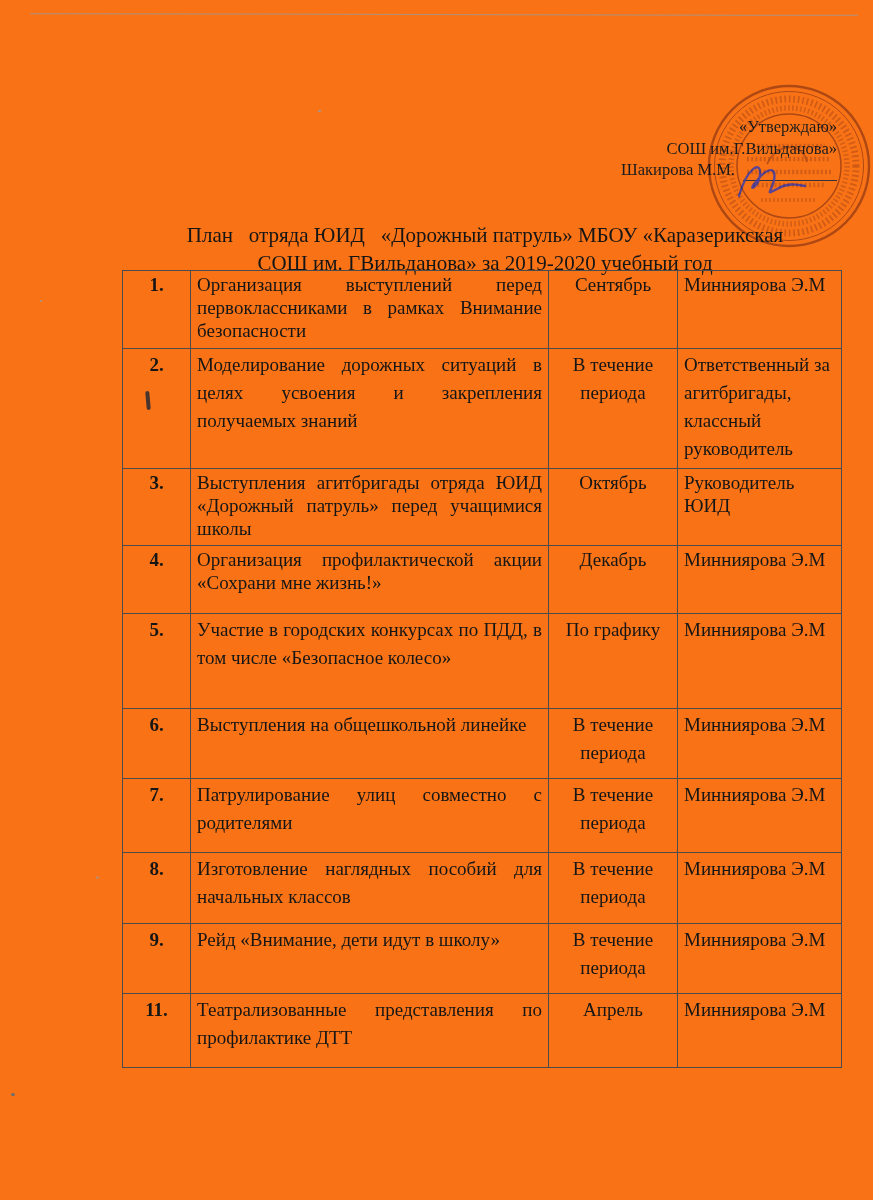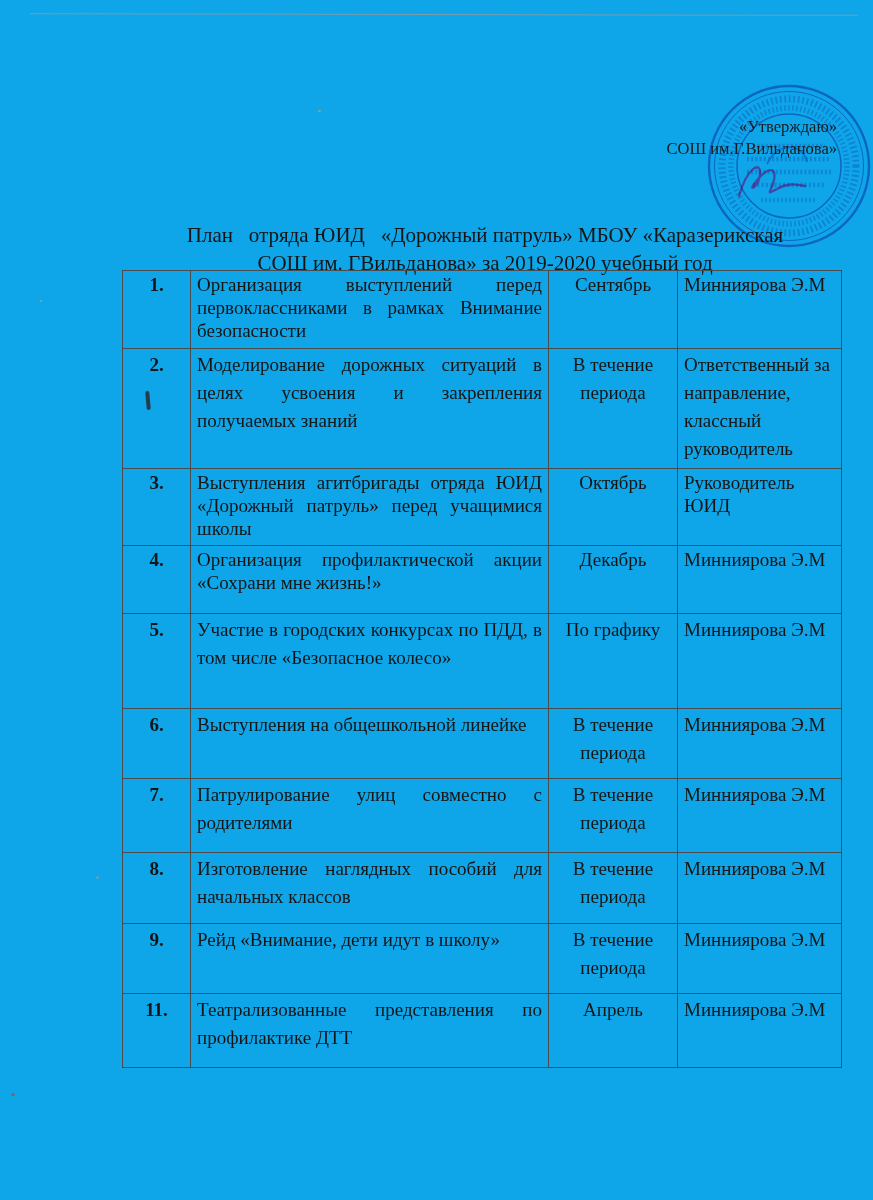--- a/index.html
+++ b/index.html
@@ -1,18 +1,18 @@
 <!DOCTYPE html>
 <html><head>
 <meta charset="utf-8">
 <style>
   html,body{margin:0;padding:0;background:#e8e8e8;}
   .page{
     position:relative;width:873px;height:1200px;margin:0 auto;
-    background:#0ea5e9;overflow:hidden;
+    background:#f97316;overflow:hidden;
     font-family:"Liberation Serif","DejaVu Serif",serif;
     color:#1a1a1a;
   }
   
   .scan-line{position:absolute;left:30px;top:14px;width:828px;height:1px;
     background:#9a9a9a;opacity:.8;transform:rotate(.12deg);}
   .pen-mark{position:absolute;left:146px;top:391px;width:4px;height:19px;
     background:#2a2a33;border-radius:2px;transform:rotate(-5deg);opacity:.85;}
   .speck{position:absolute;background:#9b9b9b;border-radius:50%;}
   .speck.s1{left:318px;top:110px;width:3px;height:2px;}
@@ -77,20 +77,24 @@
   <div class="scan-line"></div>
   <div class="pen-mark"></div>
   <div class="speck s1"></div>
   <div class="speck s2"></div>
   <div class="speck s3"></div>
   <div class="speck s4"></div>
 
   <div class="approval">
     <div class="line">«Утверждаю»</div>
     <div class="line">СОШ им.Г.Вильданова»</div>
+    <div class="line sig-row">
+      <span>Шакирова М.М.</span>
+      <span class="sig-underline"></span>
+    </div>
   </div>
 
   <svg class="signature" viewBox="0 0 78 48">
     <path d="M6,40 C14,12 28,4 27,18 C26,32 14,36 22,27 C32,13 44,8 41,24 C39,35 31,40 44,33 C54,27 62,28 72,30" fill="none" stroke="#4740a0" stroke-width="2.3" stroke-linecap="round" opacity="0.9"></path>
   </svg>
 
   <svg class="stamp" viewBox="0 0 200 200">
     <g fill="none" stroke="#7b58b8">
       <circle cx="100" cy="100" r="80" stroke-width="2.4"></circle>
       <circle cx="100" cy="100" r="74.5" stroke-width="1"></circle>
@@ -119,21 +123,21 @@
       <tr class="r1 tight">
         <td class="num">1.</td>
         <td class="act">Организация выступлений перед первоклассниками в рамках Внимание безопасности</td>
         <td class="per">Сентябрь</td>
         <td class="res">Минниярова Э.М</td>
       </tr>
       <tr class="r2 spaced">
         <td class="num">2.</td>
         <td class="act">Моделирование дорожных ситуаций в целях усвоения и закрепления получаемых знаний</td>
         <td class="per">В течение периода</td>
-        <td class="res">Ответственный за направление, классный руководитель</td>
+        <td class="res">Ответственный за агитбригады, классный руководитель</td>
       </tr>
       <tr class="r3 tight">
         <td class="num">3.</td>
         <td class="act">Выступления агитбригады отряда ЮИД «Дорожный патруль» перед учащимися школы</td>
         <td class="per">Октябрь</td>
         <td class="res">Руководитель ЮИД</td>
       </tr>
       <tr class="r4 tight">
         <td class="num">4.</td>
         <td class="act">Организация профилактической акции «Сохрани мне жизнь!»</td>

